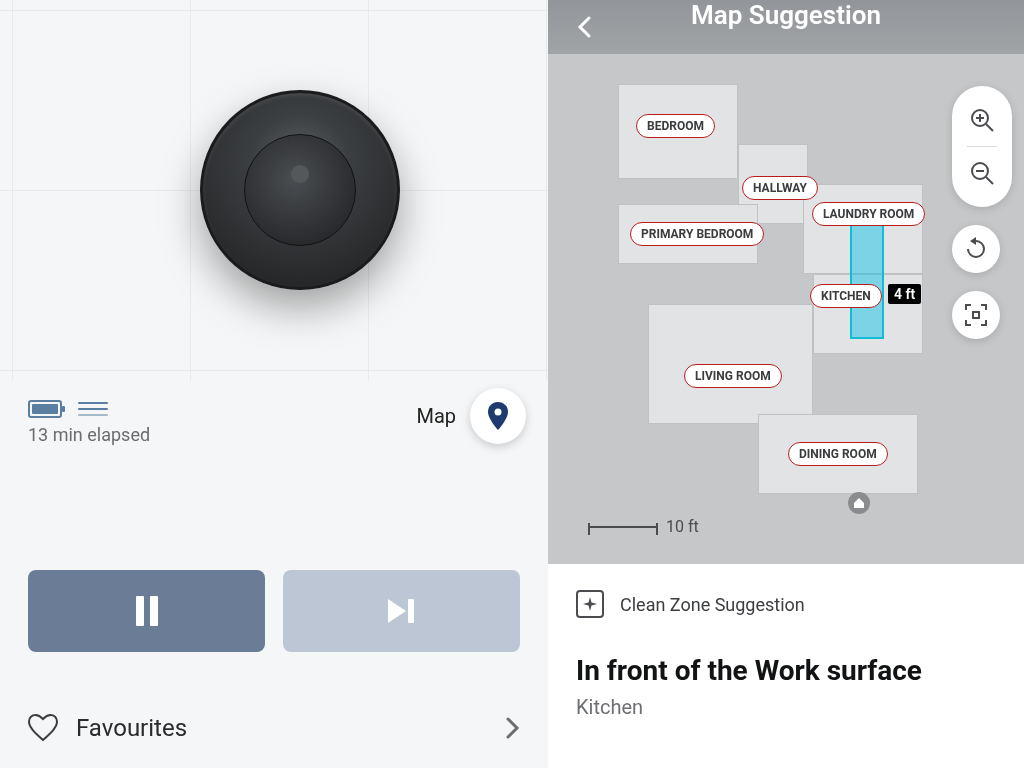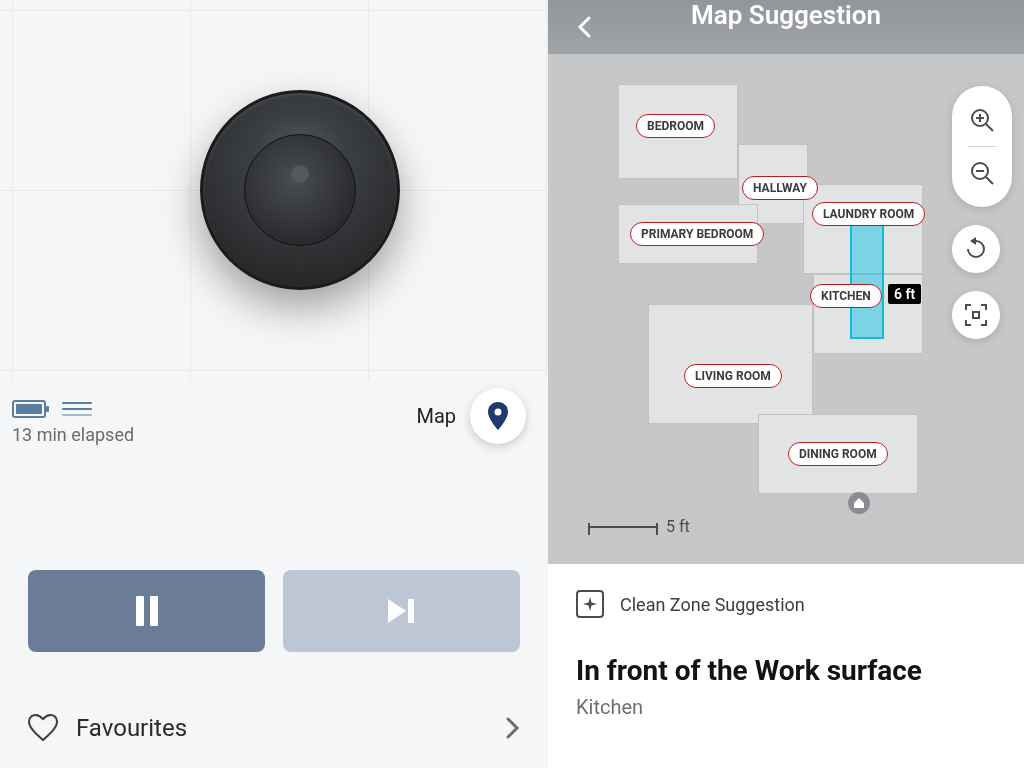--- a/index.html
+++ b/index.html
@@ -18,21 +18,21 @@
            background: radial-gradient(circle at 50% 35%, #5a5e62 0%, #3c3f42 30%, #252628 80%, #111 100%);
            box-shadow: 0 18px 40px rgba(0,0,0,.35), inset 0 2px 4px rgba(255,255,255,.1);
            border: 3px solid #1a1b1c; }
   .robot::before { content:""; position:absolute; left:50%; top:50%; transform:translate(-50%,-50%);
                    width:110px; height:110px; border-radius:50%;
                    background: radial-gradient(circle at 45% 40%, #4a4d51 0%, #2e3033 60%, #1d1e20 100%);
                    border:1px solid #111; }
   .robot::after { content:""; position:absolute; left:50%; top:42%; transform:translate(-50%,-50%);
                   width:18px; height:18px; border-radius:50%; background:#55585b; }
 
-  .status-block { padding: 0 12px; position:absolute; top: 392px; left:0; right:0; }
+  .status-block { padding: 0 28px; position:absolute; top: 392px; left:0; right:0; }
   .robot-name { font-size: 18px; letter-spacing: 1px; color:#3a3c3e; font-weight:500; }
   .map-link-row { position:absolute; right:22px; top:-4px; display:flex; align-items:center; gap:14px; }
   .map-link { font-size:20px; color:#222; }
   .map-pin-btn { width:56px; height:56px; border-radius:50%; background:#fff; box-shadow:0 3px 10px rgba(0,0,0,.18);
                  display:flex; align-items:center; justify-content:center; }
   .icon-row { display:flex; gap:16px; margin-top:8px; align-items:center; }
   .battery { width:34px; height:18px; border:2px solid #5a7ea0; border-radius:3px; position:relative; }
   .battery::after { content:""; position:absolute; right:-5px; top:4px; width:3px; height:6px; background:#5a7ea0; border-radius:1px; }
   .battery .fill { position:absolute; inset:2px; background:#5a7ea0; border-radius:1px; }
   .water { width:30px; height:18px; position:relative; }
@@ -162,40 +162,40 @@
         <div class="fp-shape" style="left:30px; top:10px; width:120px; height:95px;"></div>
         <div class="fp-shape" style="left:150px; top:70px; width:70px; height:80px;"></div>
         <div class="fp-shape" style="left:30px; top:130px; width:140px; height:60px;"></div>
         <div class="fp-shape" style="left:215px; top:110px; width:120px; height:90px;"></div>
         <div class="fp-shape" style="left:225px; top:200px; width:110px; height:80px;"></div>
         <div class="fp-shape" style="left:60px;  top:230px; width:165px; height:120px;"></div>
         <div class="fp-shape" style="left:170px; top:340px; width:160px; height:80px;"></div>
 
         <div class="highlight-zone" style="left:262px; top:145px; width:34px; height:120px;"></div>
         <div class="dim-badge" style="left:290px; top:132px;">2 ft</div>
-        <div class="dim-badge" style="left:300px; top:210px;">6 ft</div>
+        <div class="dim-badge" style="left:300px; top:210px;">4 ft</div>
 
         <div class="room-label" style="left:48px; top:40px;">BEDROOM</div>
         <div class="room-label" style="left:154px; top:102px;">HALLWAY</div>
         <div class="room-label" style="left:42px; top:148px;">PRIMARY BEDROOM</div>
         <div class="room-label" style="left:224px; top:128px;">LAUNDRY ROOM</div>
         <div class="room-label" style="left:222px; top:210px;">KITCHEN</div>
         <div class="room-label" style="left:96px; top:290px;">LIVING ROOM</div>
         <div class="room-label" style="left:200px; top:368px;">DINING ROOM</div>
 
         <div class="home-dock" style="left:260px; top:418px;">
           <svg width="12" height="12" viewBox="0 0 12 12">
               <path d="M1 6 L6 1 L11 6 V11 H1 Z" fill="#fff"></path>
             </svg>
         </div>
       </div>
 
       <div class="scale-bar">
         <div class="scale-line"></div>
-        <span>5 ft</span>
+        <span>10 ft</span>
       </div>
     </div>
 
     <div class="map-tools">
       <div class="tool-group">
         <div class="tool-btn">
           <svg width="26" height="26" viewBox="0 0 26 26">
             <circle cx="11" cy="11" r="8" fill="none" stroke="#4a4c4f" stroke-width="2"></circle>
             <line x1="17" y1="17" x2="24" y2="24" stroke="#4a4c4f" stroke-width="2"></line>
             <line x1="11" y1="7" x2="11" y2="15" stroke="#4a4c4f" stroke-width="2"></line>

